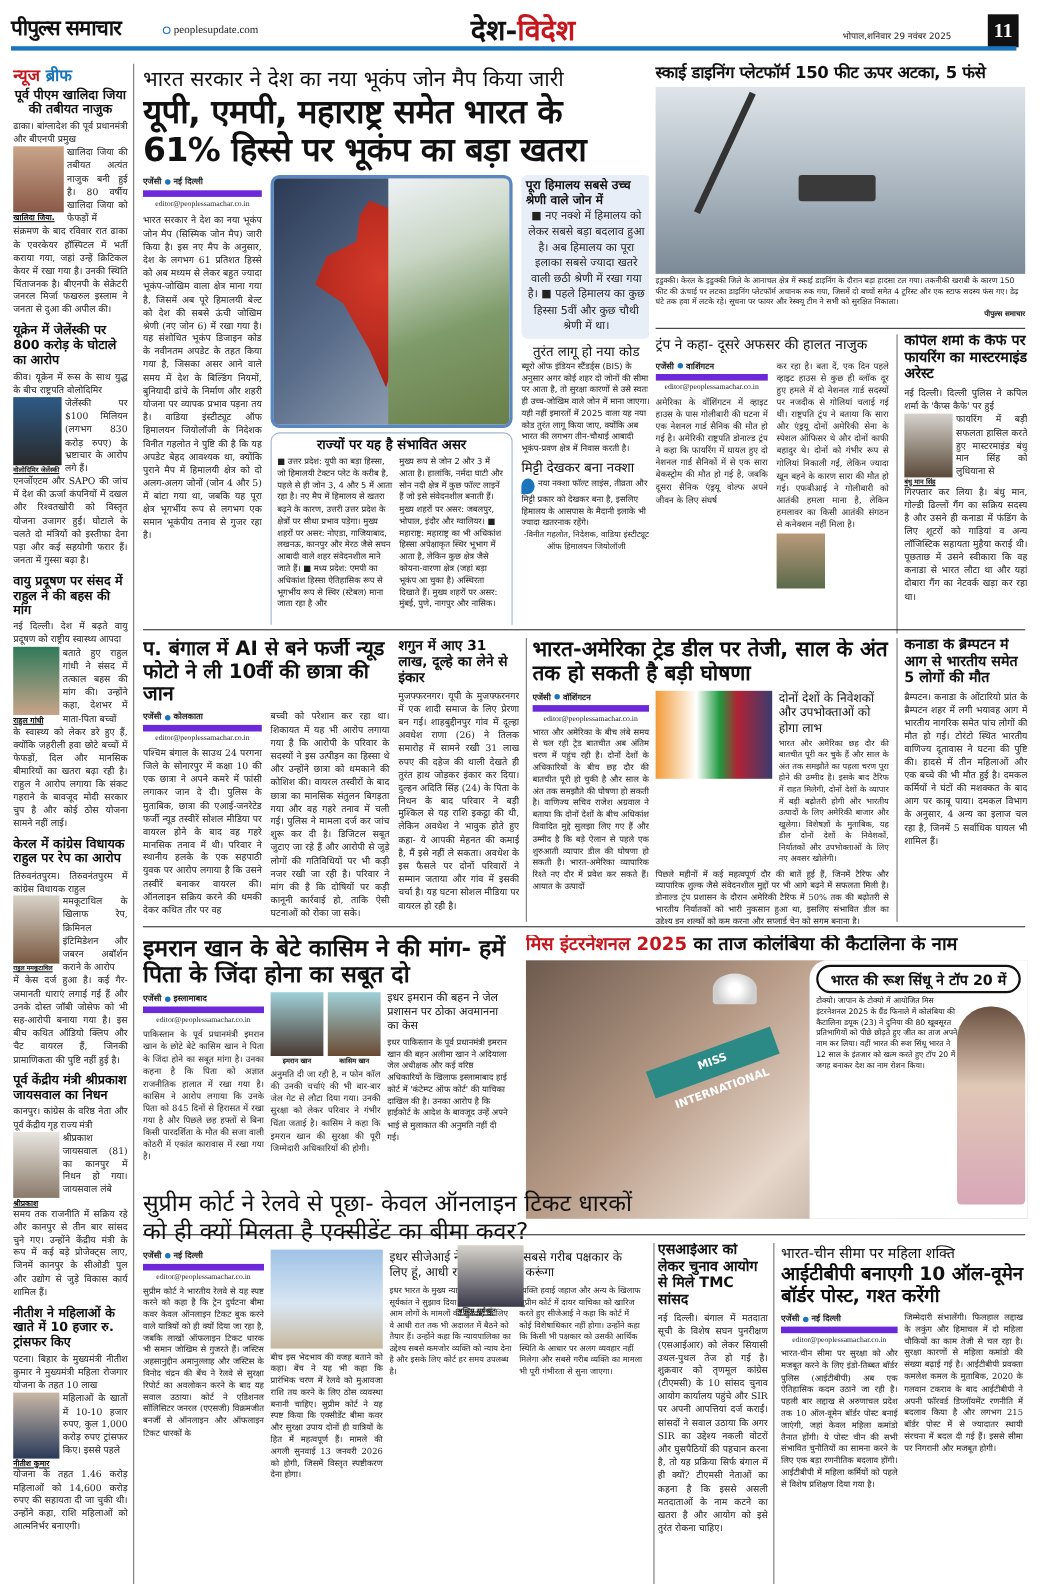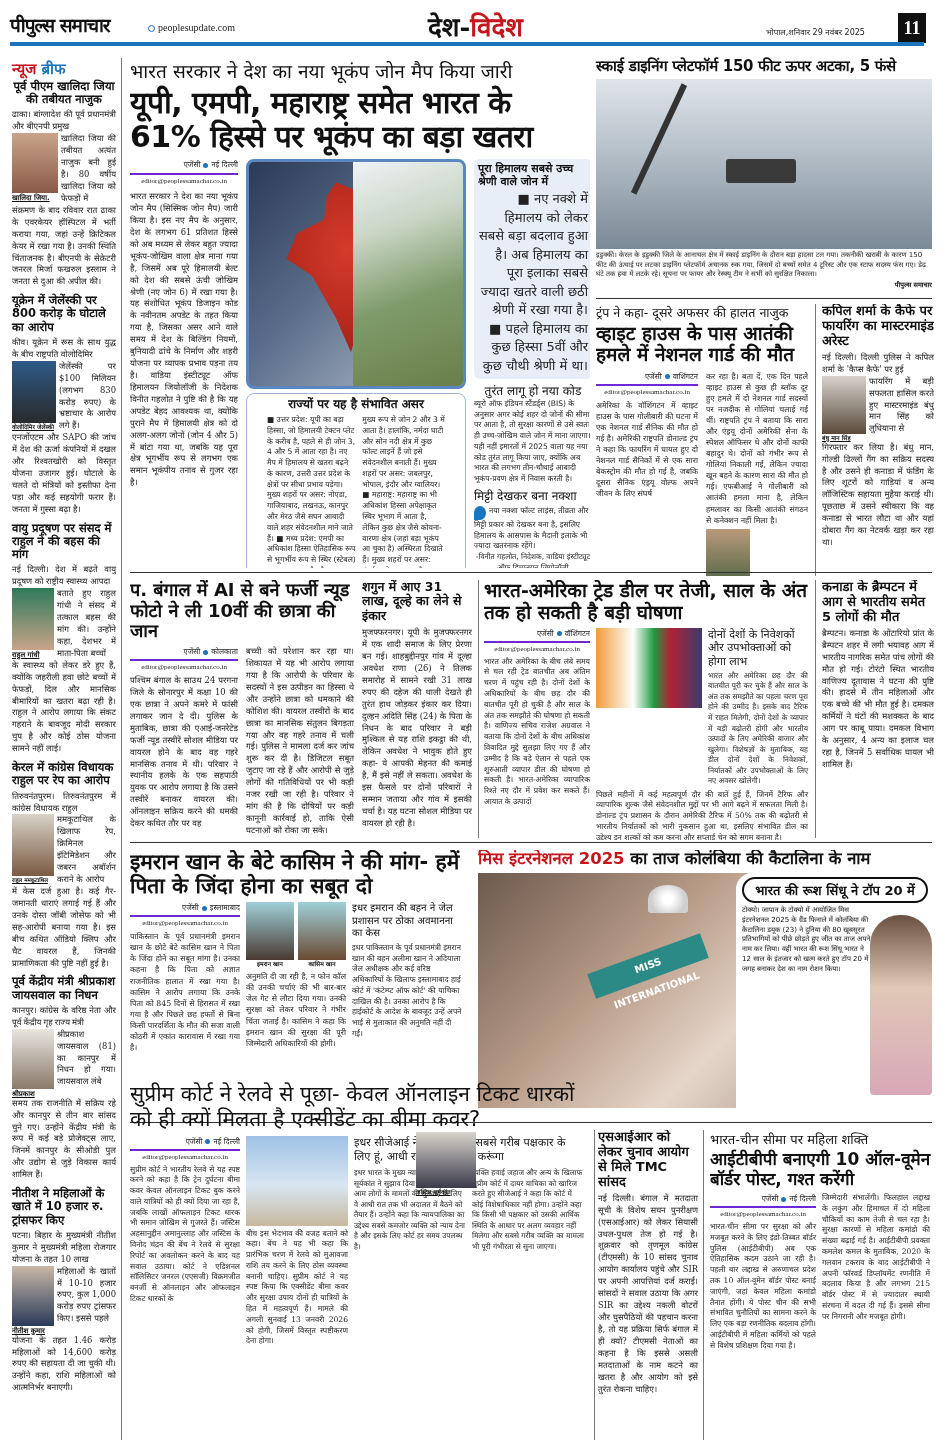--- a/index.html
+++ b/index.html
@@ -14,23 +14,23 @@
   .section{left:420px;top:8px;font-size:26px;font-weight:bold;font-family:"DejaVu Serif",serif;}
   .section .red{color:#c4161c;}
   .date{left:758px;top:26px;font-size:8px;color:#222;}
   .pgno{left:890px;top:13px;width:28px;height:30px;background:#111;color:#fff;font-size:18px;font-weight:bold;text-align:center;line-height:30px;font-family:"Liberation Serif",serif;}
   .mastline{left:10px;top:42px;width:914px;height:4px;background:#1b75bc;}
   .hr{background:#333;}
   .vr{width:1px;background:#777;}
   
   .hd{font-weight:bold;line-height:1.15;color:#111;}
   .body{font-size:8.4px;line-height:1.42;color:#222;text-align:justify;font-family:"DejaVu Serif",serif;}
-  .by{font-size:7.5px;text-align:right;color:#222;}
+  .by{font-size:7.5px;text-align:left;color:#222;font-weight:bold;}
   .by .dot{display:inline-block;width:5px;height:5px;border-radius:50%;background:#1b75bc;margin:0 3px;vertical-align:middle;}
-  .email{font-size:7px;text-align:center;color:#222;border-top:2px solid #6d28d9;padding-top:2px;font-family:"Liberation Serif",serif;}
+  .email{font-size:7px;text-align:center;color:#222;border-top:6px solid #6d28d9;padding-top:2px;font-family:"Liberation Serif",serif;}
   .photo{background:#888;}
   .caption{font-size:7px;font-weight:bold;text-decoration:underline;color:#111;}
   .box-blue{background:#e8eef8;border-radius:6px;}
   .red{color:#c4161c;}
   .map-img{background:linear-gradient(135deg,#2b3a55 0%,#5a6d8a 45%,#b9c3cf 100%);border:3px solid #5a87c0;border-radius:8px;overflow:hidden;}
   .india{left:30px;top:20px;width:150px;height:170px;background:radial-gradient(ellipse at 45% 40%,#d43b2a 0%,#b0261c 60%,#7b1a14 100%);clip-path:polygon(38% 0%,52% 5%,50% 15%,70% 22%,95% 25%,100% 35%,78% 45%,70% 55%,58% 70%,48% 100%,38% 80%,22% 55%,5% 45%,12% 30%,30% 22%,32% 8%);}
   .terrain{right:0;top:0;width:110px;height:100%;background:linear-gradient(160deg,#eef2f5 0%,#c9d6c5 30%,#7f9b6a 60%,#6a7f4a 100%);}
   .sky-img{background:linear-gradient(180deg,#dfe5ea 0%,#b8c2cb 40%,#7a8a96 100%);}
   .pageant-img{background:linear-gradient(135deg,#6d5a4e 0%,#b89c88 35%,#e6d6ca 60%,#8a7668 100%);}
   .court-img{background:linear-gradient(180deg,#9fc2e6 0%,#d8e6f2 55%,#c8b89e 100%);}
@@ -150,32 +150,32 @@
     <div style="width:108px;flex:none;">
       <div class="by"><span>एजेंसी</span><span class="dot"></span><span>नई दिल्ली</span></div>
       <div class="email" style="margin-top:4px;">editor@peoplessamachar.co.in</div>
       <div class="body" style="margin-top:6px;">भारत सरकार ने देश का नया भूकंप जोन मैप (सिस्मिक जोन मैप) जारी किया है। इस नए मैप के अनुसार, देश के लगभग 61 प्रतिशत हिस्से को अब मध्यम से लेकर बहुत ज्यादा भूकंप-जोखिम वाला क्षेत्र माना गया है, जिसमें अब पूरे हिमालयी बेल्ट को देश की सबसे ऊंची जोखिम श्रेणी (नए जोन 6) में रखा गया है। यह संशोधित भूकंप डिजाइन कोड के नवीनतम अपडेट के तहत किया गया है, जिसका असर आने वाले समय में देश के बिल्डिंग नियमों, बुनियादी ढांचे के निर्माण और शहरी योजना पर व्यापक प्रभाव पड़ना तय है। वाडिया इंस्टीट्यूट ऑफ हिमालयन जियोलॉजी के निदेशक विनीत गहलोत ने पुष्टि की है कि यह अपडेट बेहद आवश्यक था, क्योंकि पुराने मैप में हिमालयी क्षेत्र को दो अलग-अलग जोनों (जोन 4 और 5) में बांटा गया था, जबकि यह पूरा क्षेत्र भूगर्भीय रूप से लगभग एक समान भूकंपीय तनाव से गुजर रहा है।</div>
     </div>
     <div style="width:220px;flex:none;">
       <div class="map-img abs" style="position:relative;height:230px;">
         <div class="abs india"></div>
         <div class="abs terrain"></div>
       </div>
-      <div style="border:1px solid #9fb6d6;border-radius:8px;padding:4px 20px;margin-top:4px;height:220px;">
+      <div style="border:1px solid #9fb6d6;border-radius:8px;padding:4px 5px;margin-top:4px;height:220px;">
         <div class="hd" style="font-size:12px;text-align:center;">राज्यों पर यह है संभावित असर</div>
         <div style="display:flex;gap:6px;margin-top:3px;">
           <div class="body" style="font-size:7.6px;font-family:'DejaVu Sans',sans-serif;text-align:left;">■ उत्तर प्रदेश: यूपी का बड़ा हिस्सा, जो हिमालयी टेक्टन प्लेट के करीब है, पहले से ही जोन 3, 4 और 5 में आता रहा है। नए मैप में हिमालय से खतरा बढ़ने के कारण, उत्तरी उत्तर प्रदेश के क्षेत्रों पर सीधा प्रभाव पड़ेगा। मुख्य शहरों पर असर: नोएडा, गाजियाबाद, लखनऊ, कानपुर और मेरठ जैसे सघन आबादी वाले शहर संवेदनशील माने जाते हैं। ■ मध्य प्रदेश: एमपी का अधिकांश हिस्सा ऐतिहासिक रूप से भूगर्भीय रूप से स्थिर (स्टेबल) माना जाता रहा है और</div>
           <div class="body" style="font-size:7.6px;font-family:'DejaVu Sans',sans-serif;text-align:left;">मुख्य रूप से जोन 2 और 3 में आता है। हालांकि, नर्मदा घाटी और सोन नदी क्षेत्र में कुछ फॉल्ट लाइनें हैं जो इसे संवेदनशील बनाती हैं। मुख्य शहरों पर असर: जबलपुर, भोपाल, इंदौर और ग्वालियर। ■ महाराष्ट्र: महाराष्ट्र का भी अधिकांश हिस्सा अपेक्षाकृत स्थिर भूभाग में आता है, लेकिन कुछ क्षेत्र जैसे कोयना-वारणा क्षेत्र (जहां बड़ा भूकंप आ चुका है) अस्थिरता दिखाते हैं। मुख्य शहरों पर असर: मुंबई, पुणे, नागपुर और नासिक।</div>
         </div>
       </div>
     </div>
     <div style="width:118px;flex:none;">
       <div class="box-blue" style="padding:4px;">
         <div class="hd" style="font-size:11px;font-weight:bold;">पूरा हिमालय सबसे उच्च श्रेणी वाले जोन में</div>
-        <div class="body" style="font-size:13px;font-family:'DejaVu Sans',sans-serif;text-align:right;margin-top:2px;">■ नए नक्शे में हिमालय को लेकर सबसे बड़ा बदलाव हुआ है। अब हिमालय का पूरा इलाका सबसे ज्यादा खतरे वाली छठी श्रेणी में रखा गया है। ■ पहले हिमालय का कुछ हिस्सा 5वीं और कुछ चौथी श्रेणी में था।</div>
+        <div class="body" style="font-size:10px;font-family:'DejaVu Sans',sans-serif;text-align:center;margin-top:2px;">■ नए नक्शे में हिमालय को लेकर सबसे बड़ा बदलाव हुआ है। अब हिमालय का पूरा इलाका सबसे ज्यादा खतरे वाली छठी श्रेणी में रखा गया है। ■ पहले हिमालय का कुछ हिस्सा 5वीं और कुछ चौथी श्रेणी में था।</div>
       </div>
       <div class="hd" style="font-size:12px;font-weight:normal;margin-top:6px;text-align:center;">तुरंत लागू हो नया कोड</div>
       <div class="body" style="font-size:7.6px;font-family:'DejaVu Sans',sans-serif;text-align:left;">ब्यूरो ऑफ इंडियन स्टैंडर्ड्स (BIS) के अनुसार अगर कोई शहर दो जोनों की सीमा पर आता है, तो सुरक्षा कारणों से उसे स्वतः ही उच्च-जोखिम वाले जोन में माना जाएगा। यही नहीं इमारतों में 2025 वाला यह नया कोड तुरंत लागू किया जाए, क्योंकि अब भारत की लगभग तीन-चौथाई आबादी भूकंप-प्रवण क्षेत्र में निवास करती है।</div>
       <div class="hd" style="font-size:12px;font-weight:normal;margin-top:5px;">मिट्टी देखकर बना नक्शा</div>
       <div class="body" style="font-size:7.6px;font-family:'DejaVu Sans',sans-serif;text-align:left;margin-top:2px;"><span class="quote-mark"></span><span>नया नक्शा फॉल्ट लाइंस, तीव्रता और मिट्टी प्रकार को देखकर बना है, इसलिए हिमालय के आसपास के मैदानी इलाके भी ज्यादा खतरनाक रहेंगे।</span></div>
       <div class="body" style="font-size:7.4px;font-family:'DejaVu Sans',sans-serif;text-align:center;">-विनीत गहलोत, निदेशक, वाडिया इंस्टीट्यूट ऑफ हिमालयन जियोलॉजी</div>
     </div>
   </div>
 </div>
 
@@ -186,21 +186,20 @@
     <div class="abs" style="left:130px;top:80px;width:70px;height:24px;background:#3a3a3a;border-radius:3px;"></div>
   </div>
   <div style="font-size:7px;line-height:1.35;margin-top:2px;color:#222;">इडुक्की। केरल के इडुक्की जिले के आनाचल क्षेत्र में स्काई डाइनिंग के दौरान बड़ा हादसा टल गया। तकनीकी खराबी के कारण 150 फीट की ऊंचाई पर लटका डाइनिंग प्लेटफॉर्म अचानक रुक गया, जिसमें दो बच्चों समेत 4 टूरिस्ट और एक स्टाफ सदस्य फंस गए। डेढ़ घंटे तक हवा में लटके रहे। सूचना पर फायर और रेस्क्यू टीम ने सभी को सुरक्षित निकाला।</div>
   <div style="font-size:6.5px;text-align:right;font-weight:bold;">पीपुल्स समाचार</div>
 </div>
 
 <div class="abs hr" style="left:596px;top:298px;width:336px;height:1px;"></div>
 
 <div class="abs" style="left:596px;top:304px;width:212px;height:272px;overflow:hidden;">
   <div style="font-size:12.5px;">ट्रंप ने कहा- दूसरे अफसर की हालत नाजुक</div>
-  <div class="hd" style="font-size:19px;line-height:1.1;margin-top:2px;">व्हाइट हाउस के पास आतंकी हमले में नेशनल गार्ड की मौत</div>
   <div style="display:flex;gap:8px;margin-top:6px;">
     <div style="width:102px;flex:none;">
       <div class="by"><span>एजेंसी</span><span class="dot"></span><span>वाशिंगटन</span></div>
       <div class="email" style="margin-top:3px;">editor@peoplessamachar.co.in</div>
       <div style="display:flex;gap:3px;margin-top:4px;">
         <div class="body" style="font-size:7.8px;">अमेरिका के वॉशिंगटन में व्हाइट हाउस के पास गोलीबारी की घटना में एक नेशनल गार्ड सैनिक की मौत हो गई है। अमेरिकी राष्ट्रपति डोनाल्ड ट्रंप ने कहा कि फायरिंग में घायल हुए दो नेशनल गार्ड सैनिकों में से एक सारा बेकस्ट्रोम की मौत हो गई है, जबकि दूसरा सैनिक एंड्रयू वोल्फ अपने जीवन के लिए संघर्ष</div>
       </div>
     </div>
     <div style="width:102px;flex:none;">
       <div class="body" style="font-size:7.8px;">कर रहा है। बता दें, एक दिन पहले व्हाइट हाउस से कुछ ही ब्लॉक दूर हुए हमले में दो नेशनल गार्ड सदस्यों पर नजदीक से गोलियां चलाई गई थीं। राष्ट्रपति ट्रंप ने बताया कि सारा और एंड्रयू दोनों अमेरिकी सेना के स्पेशल ऑफिसर थे और दोनों काफी बहादुर थे। दोनों को गंभीर रूप से गोलियां निकाली गईं, लेकिन ज्यादा खून बहने के कारण सारा की मौत हो गई। एफबीआई ने गोलीबारी को आतंकी हमला माना है, लेकिन हमलावर का किसी आतंकी संगठन से कनेक्शन नहीं मिला है।</div>

